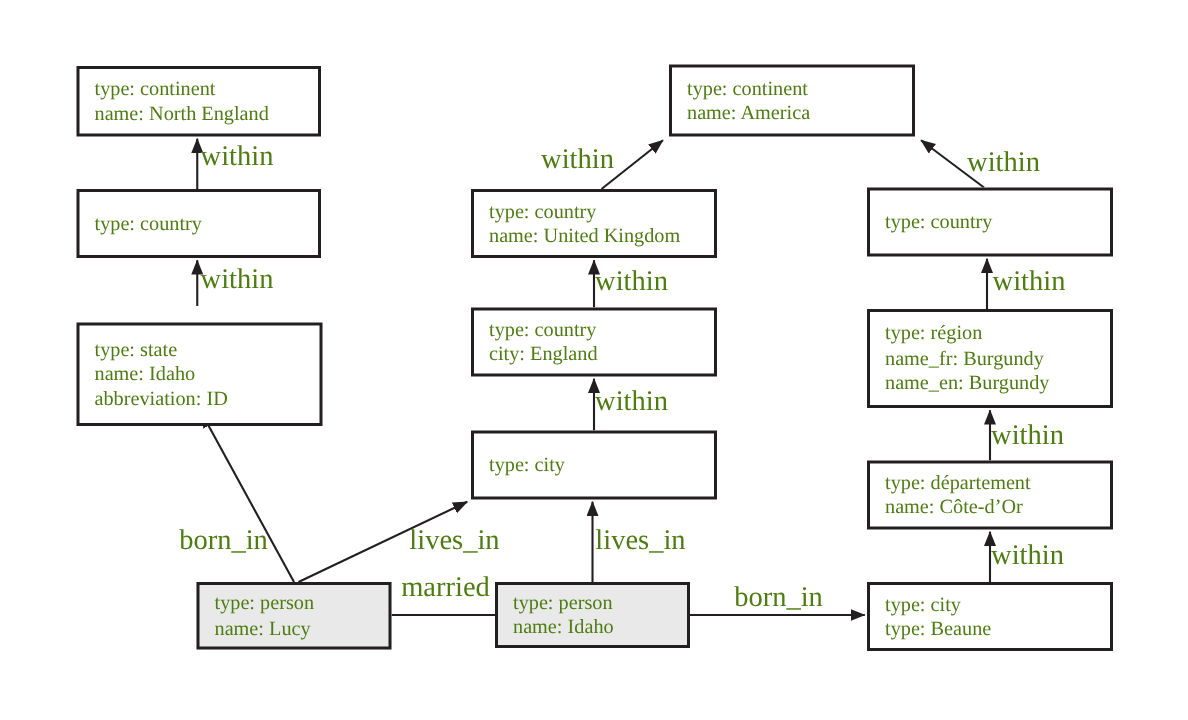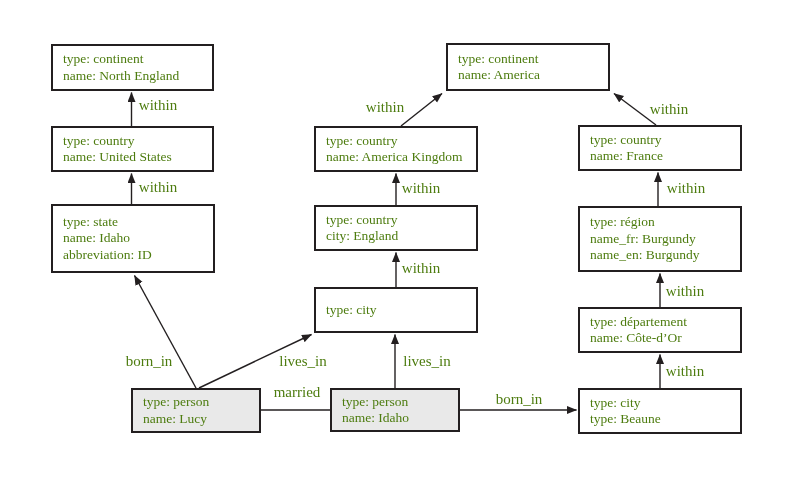--- a/index.html
+++ b/index.html
@@ -38,21 +38,21 @@
     line-height: 16.5px;
   }
   .node.person {
     border-width: 2.5px;
     background: #e9e9e9;
   }
   .elabel {
     position: absolute;
     transform: translate(-50%, -50%);
     white-space: nowrap;
-    font-size: 15px;
+    font-size: 19px;
     line-height: 14px;
     text-align: center;
   }
 </style>
 </head>
 <body>
 
 <div class="canvas">
 
   <svg class="edges" width="792" height="480" aria-hidden="true">
@@ -91,51 +91,49 @@
     <line x1="460" y1="410" x2="576.5" y2="410" marker-end="url(#arrow)"></line>
   </svg>
 
   <div class="node" style="left:51px; top:44px; width:163px; height:47px;">
     <div>type: continent</div>
     <div>name: North England</div>
   </div>
 
   <div class="node" style="left:51px; top:126px; width:163px; height:46px;">
     <div>type: country</div>
-    <div>name: United States</div>
   </div>
 
-  <div class="node" style="left:51px; top:204px; width:164px; height:69px;">
+  <div class="node" style="left:51px; top:215px; width:164px; height:69px;">
     <div>type: state</div>
     <div>name: Idaho</div>
     <div>abbreviation: ID</div>
   </div>
 
   <div class="node" style="left:446px; top:43px; width:164px; height:48px;">
     <div>type: continent</div>
     <div>name: America</div>
   </div>
 
   <div class="node" style="left:314px; top:126px; width:164px; height:46px;">
     <div>type: country</div>
-    <div>name: America Kingdom</div>
+    <div>name: United Kingdom</div>
   </div>
 
   <div class="node" style="left:314px; top:205px; width:164px; height:46px;">
     <div>type: country</div>
     <div>city: England</div>
   </div>
 
   <div class="node" style="left:314px; top:287px; width:164px; height:46px;">
     <div>type: city</div>
   </div>
 
   <div class="node" style="left:578px; top:125px; width:164px; height:46px;">
     <div>type: country</div>
-    <div>name: France</div>
   </div>
 
   <div class="node" style="left:578px; top:206px; width:164px; height:66px;">
     <div>type: région</div>
     <div>name_fr: Burgundy</div>
     <div>name_en: Burgundy</div>
   </div>
 
   <div class="node" style="left:578px; top:307px; width:164px; height:46px;">
     <div>type: département</div>

